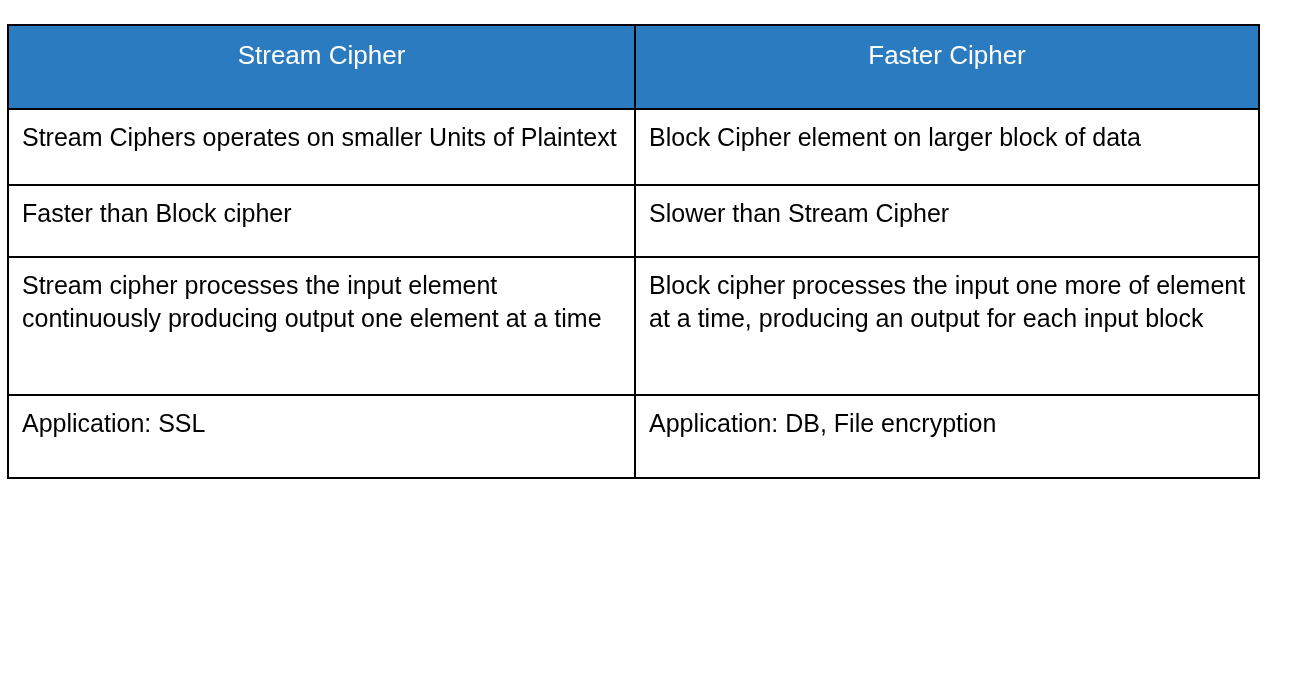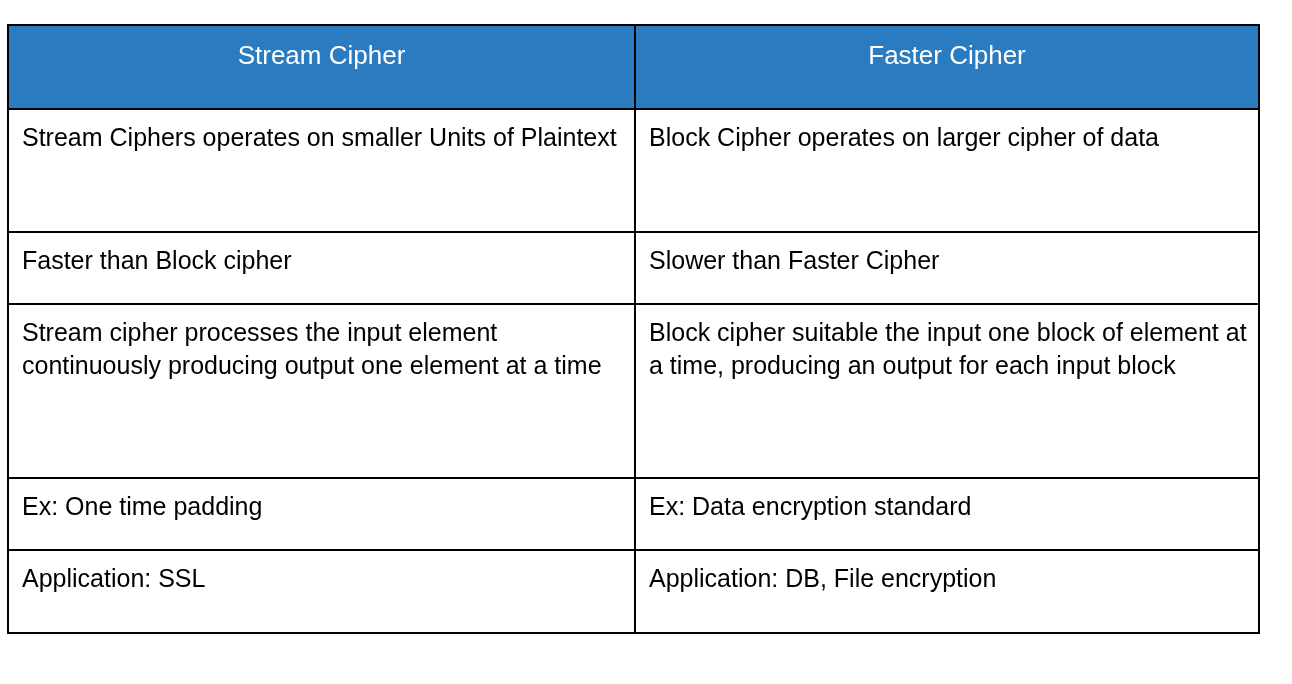--- a/index.html
+++ b/index.html
@@ -67,23 +67,23 @@
     text-align: left;
     padding: 11px 10px 12px 13px;
   }
 
   .cell-text {
     display: block;
     white-space: pre-line;
   }
 
   
-  tr[data-row-h="tall-2"]  td { height: 123px; }
+  tr[data-row-h="tall-2"]  td { height: 76px; }
   tr[data-row-h="short"]   td { height: 72px;  }
-  tr[data-row-h="tall-3"]  td { height = auto; height: 174px; }
+  tr[data-row-h="tall-3"]  td { height = auto; height: 138px; }
   tr[data-row-h="last"]    td { height: 83px;  }
 </style>
 </head>
 <body>
 
 <div class="page">
   <div class="table-wrap">
     <table class="cmp">
       <colgroup>
         <col class="col-left">
@@ -95,52 +95,44 @@
           <th>Faster Cipher</th>
         </tr>
       </thead>
       <tbody>
 
         <tr data-row-h="tall-2">
           <td>
             <span class="cell-text">Stream Ciphers operates on smaller Units of Plaintext</span>
           </td>
           <td>
-            <span class="cell-text">Block Cipher operates on larger cipher of data</span>
+            <span class="cell-text">Block Cipher element on larger block of data</span>
           </td>
         </tr>
 
         <tr data-row-h="short">
           <td>
             <span class="cell-text">Faster than Block cipher</span>
           </td>
           <td>
-            <span class="cell-text">Slower than Faster Cipher</span>
+            <span class="cell-text">Slower than Stream Cipher</span>
           </td>
         </tr>
 
         <tr data-row-h="tall-3">
           <td>
             <span class="cell-text">Stream cipher processes the input element continuously producing output one element at a time</span>
           </td>
           <td>
-            <span class="cell-text">Block cipher suitable the input one block of element at a time, producing an output for each input block</span>
+            <span class="cell-text">Block cipher processes the input one more of element at a time, producing an output for each input block</span>
           </td>
         </tr>
 
 
 
-        <tr data-row-h="short">
-          <td>
-            <span class="cell-text">Ex: One time padding</span>
-          </td>
-          <td>
-            <span class="cell-text">Ex: Data encryption standard</span>
-          </td>
-        </tr>
 
         <tr data-row-h="last">
           <td>
             <span class="cell-text">Application: SSL</span>
           </td>
           <td>
             <span class="cell-text">Application: DB, File encryption</span>
           </td>
         </tr>
 

